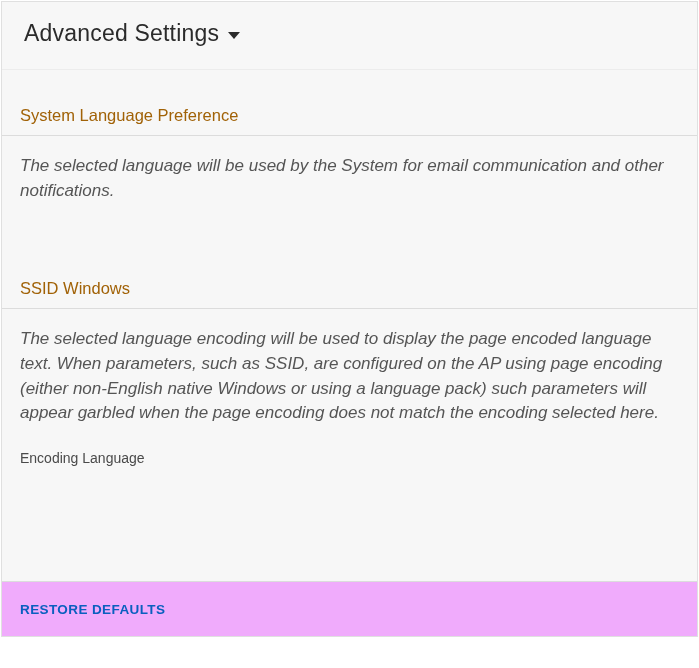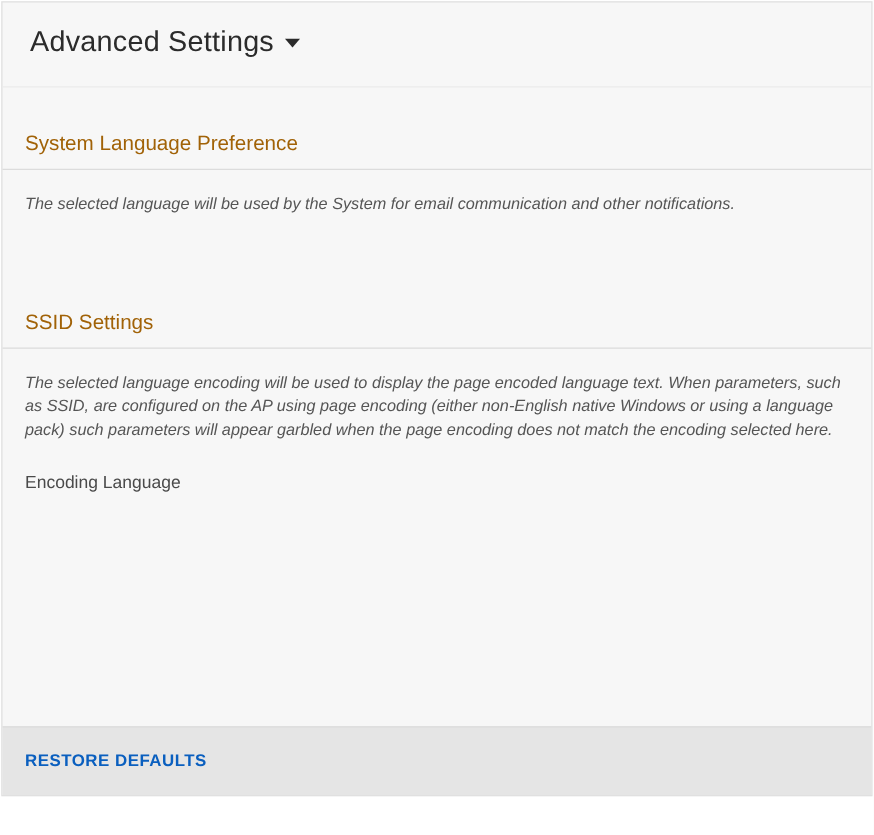--- a/index.html
+++ b/index.html
@@ -50,21 +50,21 @@
       font-size: 16.5px;
       color: #a16207;
       font-weight: 400;
     }
     .section-body {
       padding: 18px 18px 10px 18px;
     }
     .desc {
       font-style: italic;
       color: #555;
-      font-size: 13px;
+      font-size: 17px;
       line-height: 1.45;
       margin-bottom: 24px;
     }
     .field-label {
       font-size: 14px;
       color: #4a4a4a;
       margin-bottom: 6px;
     }
     .select {
       width: 168px;
@@ -76,21 +76,21 @@
       justify-content: space-between;
       padding: 0 10px 0 10px;
       font-size: 14px;
       color: #3a3a3a;
       cursor: pointer;
     }
     .select .caret {
       margin-right: 2px;
     }
     .footer {
-      background: #e5e5e5;
+      background: #f0abfc;
       border-top: 1px solid #dcdcdc;
       padding: 18px 18px;
     }
     .restore {
       color: #0a5fbf;
       font-weight: 700;
       font-size: 13.5px;
       letter-spacing: 0.4px;
       cursor: pointer;
     }
@@ -109,21 +109,21 @@
     </span>
   </div>
 
   <div class="body">
 
     <div class="section-header">System Language Preference</div>
     <div class="section-body">
       <p class="desc">The selected language will be used by the System for email communication and other notifications.</p>
     </div>
 
-    <div class="section-header" style="padding-top:42px;">SSID Settings</div>
+    <div class="section-header" style="padding-top:42px;">SSID Windows</div>
     <div class="section-body">
       <p class="desc">The selected language encoding will be used to display the page encoded language text. When parameters, such as SSID, are configured on the AP using page encoding (either non-English native Windows or using a language pack) such parameters will appear garbled when the page encoding does not match the encoding selected here.</p>
       <div class="field-label">Encoding Language</div>
     </div>
 
     <div style="flex:1"></div>
 
     <div class="footer">
       <span class="restore">RESTORE DEFAULTS</span>
     </div>

